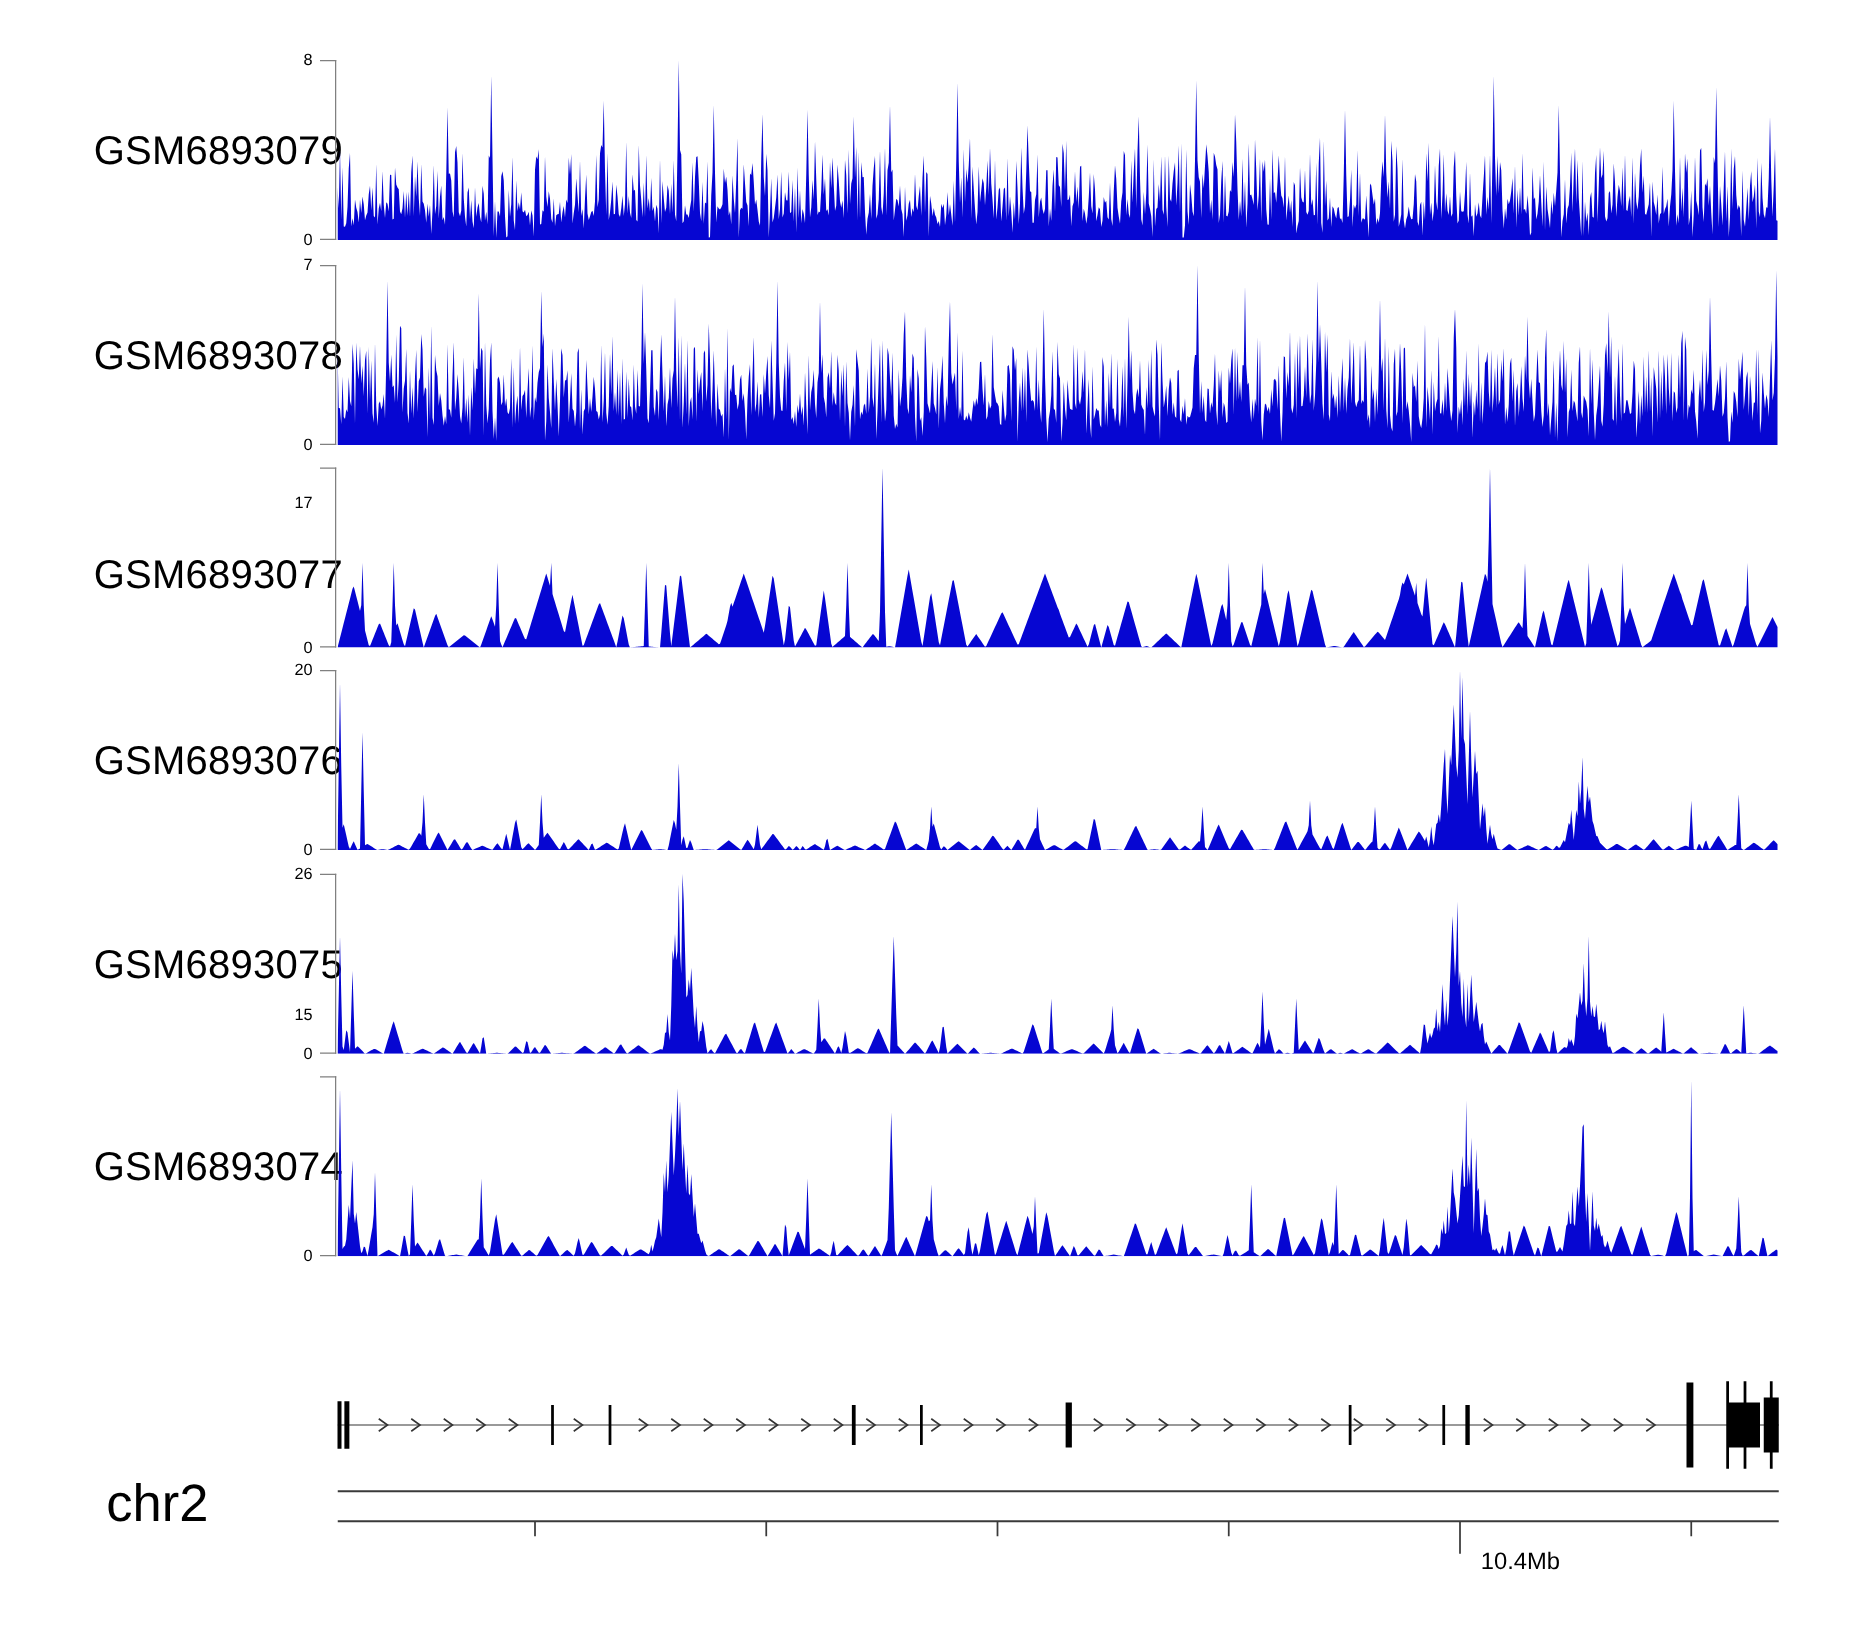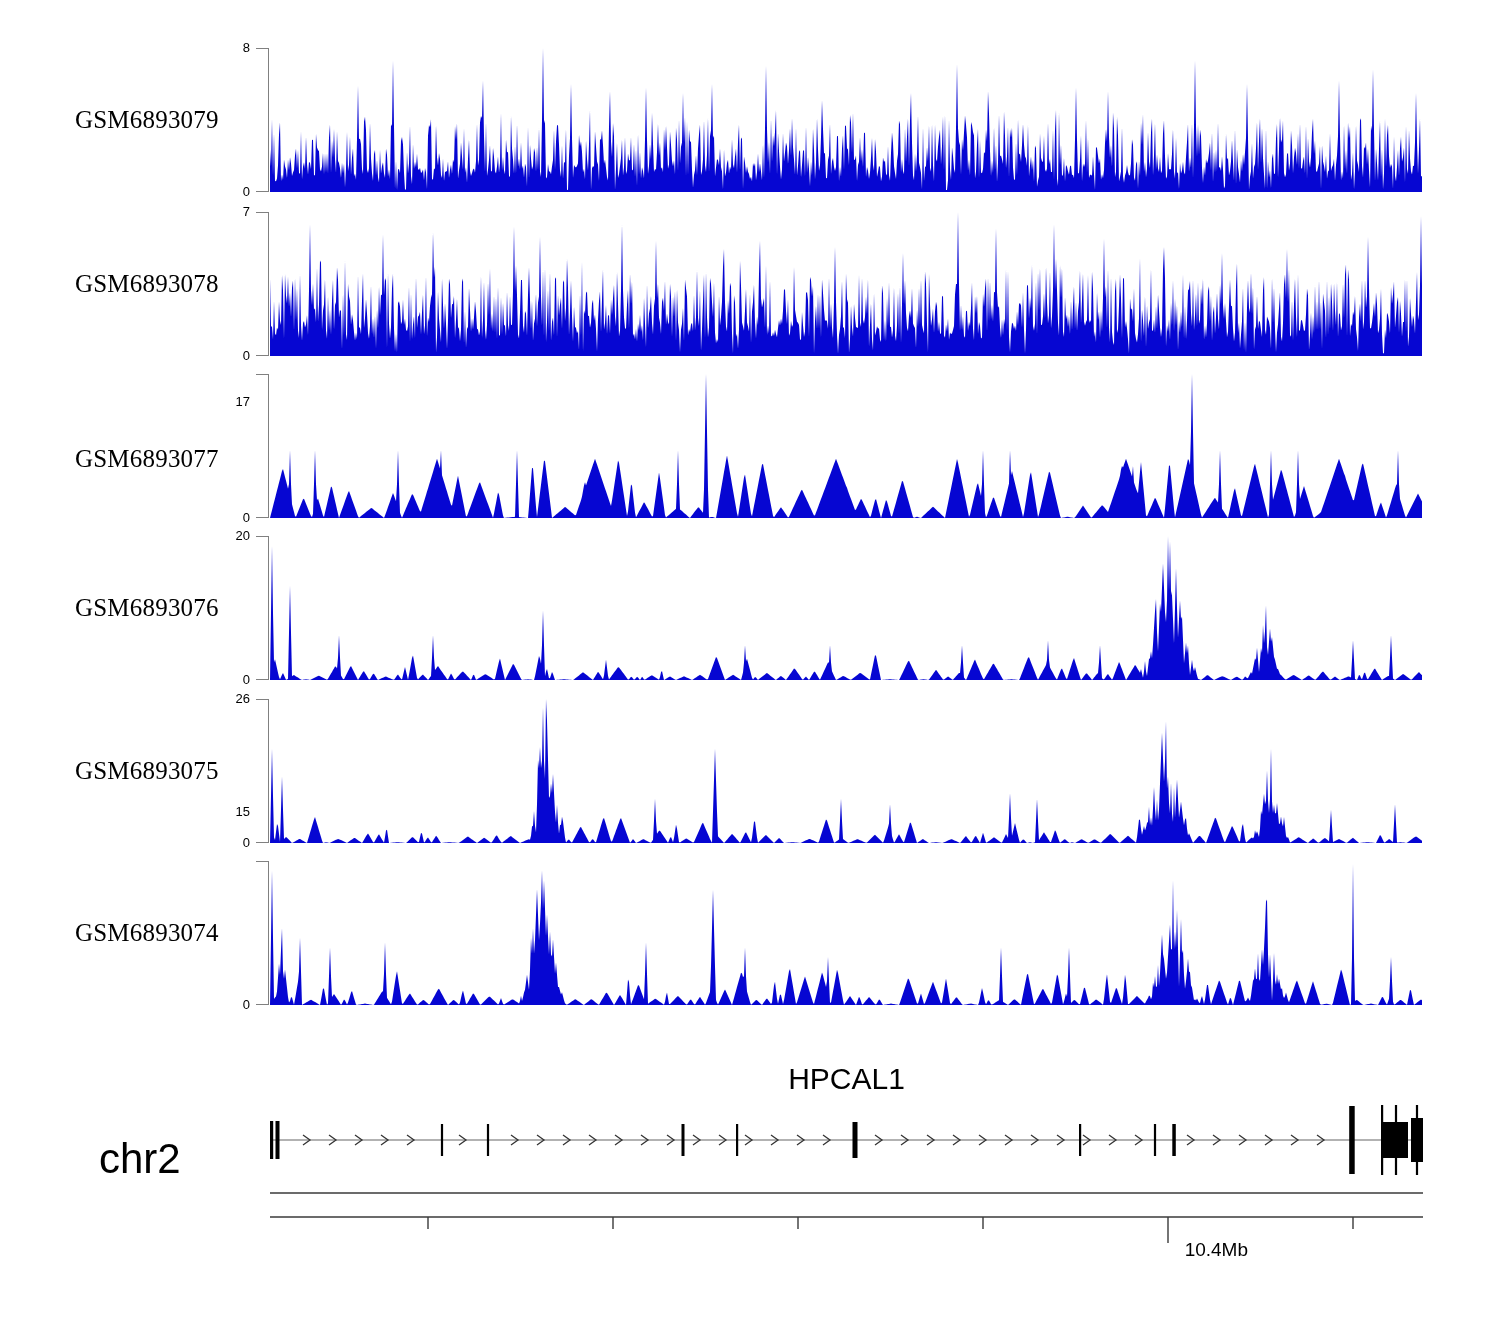--- a/index.html
+++ b/index.html
@@ -1,19 +1,19 @@
 <!DOCTYPE html>
 <html><head>
 <meta charset="utf-8">
 <style>
   html,body{margin:0;padding:0;background:#fff;}
   .stage{position:relative;width:1500px;height:1320px;background:#ffffff;
          font-family:"Liberation Sans",sans-serif;color:#000;overflow:hidden;}
   .abs{position:absolute;}
-  .gsm-label{font-size:25px;line-height:30px;letter-spacing:0.2px;font-family:Liberation Serif, serif;}
+  .gsm-label{font-size:32px;line-height:30px;letter-spacing:0.2px;}
   .ynum{font-size:13px;line-height:16px;width:52px;text-align:right;}
   .axis-vline{width:1px;background:#808080;}
   .axis-tick{height:1px;background:#808080;}
   .gene-title{width:1153px;text-align:center;font-size:30px;line-height:34px;}
   .chrom-label{font-size:42px;line-height:46px;}
   .ruler-tick-label{width:160px;text-align:right;font-size:19px;line-height:24px;}
 </style>
 </head>
 <body>
 
@@ -68,21 +68,20 @@
       <div class="abs axis-vline" style="left: 268px; top: 861px; height: 144px;"></div>
       <div class="abs axis-tick" style="left: 256px; top: 861px; width: 13px;"></div>
       <div class="abs axis-tick" style="left: 256px; top: 1004px; width: 13px;"></div>
       <div class="abs ynum" style="left: 198px; top: 804px;">15</div>
       <div class="abs ynum" style="left: 198px; top: 997px;">0</div>
       <svg width="1153" height="144" class="abs" style="left: 270px; top: 861px;">
         <path d="M0,144L0,144.0L1,76.8L2,9.6L3,76.8L4,138.1L5,136.4L6,135.6L7,130.6L8,116.7L9,102.7L10,114.0L11,89.5L12,67.2L13,109.9L14,117.7L15,108.5L16,117.7L17,126.8L18,136.0L19,141.5L20,140.0L21,136.3L22,136.5L23,140.2L24,143.8L25,138.3L26,132.4L27,126.4L28,120.8L29,110.4L30,76.8L31,110.4L32,143.9L33,143.3L34,142.8L35,142.2L36,141.6L37,141.0L38,140.4L39,139.8L40,139.3L41,138.7L42,139.3L43,139.9L44,140.5L45,141.0L46,141.6L47,142.2L48,142.8L49,143.4L50,144.0L51,138.8L52,133.2L53,127.6L54,127.8L55,133.4L56,139.0L57,143.8L58,142.3L59,115.2L60,86.4L61,115.2L62,136.1L63,134.5L64,133.0L65,134.4L66,136.0L67,137.5L68,139.1L69,140.6L70,142.2L71,143.7L72,142.4L73,140.5L74,138.5L75,139.6L76,141.5L77,143.4L78,141.6L79,138.2L80,134.9L81,131.5L82,130.1L83,133.5L84,136.9L85,140.3L86,143.6L87,143.9L88,143.7L89,143.5L90,143.4L91,143.2L92,143.0L93,142.9L94,142.7L95,142.6L96,142.7L97,142.9L98,143.1L99,143.2L100,143.4L101,143.5L102,143.7L103,143.9L104,143.7L105,142.1L106,140.4L107,138.8L108,137.2L109,135.5L110,133.9L111,132.3L112,130.7L113,130.3L114,112.8L115,81.6L116,112.8L117,136.8L118,138.4L119,140.0L120,141.7L121,143.3L122,140.4L123,134.0L124,127.6L125,121.1L126,114.7L127,110.3L128,116.7L129,123.2L130,129.6L131,136.0L132,142.5L133,142.8L134,141.3L135,139.7L136,138.1L137,136.6L138,135.0L139,133.4L140,132.6L141,134.1L142,135.7L143,137.3L144,138.8L145,140.4L146,142.0L147,143.5L148,143.4L149,142.5L150,141.6L151,140.8L152,139.9L153,139.0L154,139.2L155,140.1L156,141.0L157,141.8L158,142.7L159,143.6L160,143.0L161,141.2L162,139.4L163,137.6L164,135.8L165,134.0L166,132.1L167,130.3L168,128.5L169,127.8L170,129.6L171,131.4L172,133.2L173,135.1L174,136.9L175,138.7L176,140.5L177,142.3L178,143.9L179,143.0L180,142.1L181,141.2L182,140.2L183,139.3L184,139.0L185,139.9L186,140.8L187,141.7L188,142.7L189,143.6L190,141.5L191,137.1L192,132.6L193,129.4L194,133.8L195,138.3L196,142.7L197,142.8L198,141.1L199,139.4L200,137.6L201,135.9L202,134.2L203,132.5L204,133.1L205,134.8L206,136.5L207,138.2L208,139.9L209,141.7L210,143.4L211,143.4L212,142.4L213,141.5L214,140.5L215,139.5L216,138.6L217,137.6L218,136.6L219,135.7L220,135.8L221,136.7L222,137.7L223,138.7L224,139.6L225,140.6L226,141.6L227,142.5L228,143.5L229,142.6L230,139.7L231,137.0L232,139.9L233,142.8L234,143.6L235,143.0L236,142.3L237,141.7L238,141.0L239,140.4L240,139.8L241,139.1L242,138.5L243,138.5L244,139.1L245,139.8L246,140.4L247,141.1L248,141.7L249,142.4L250,140.1L251,134.8L252,140.1L253,136.3L254,131.5L255,128.8L256,121.3L257,113.8L258,121.3L259,128.8L260,108.8L261,77.1L262,92.7L263,67.4L264,92.7L265,79.3L266,53.8L267,28.3L268,53.8L269,79.3L270,62.6L271,41.6L272,9.6L273,47.9L274,19.4L275,47.9L276,75.0L277,53.6L278,75.0L279,93.6L280,70.4L281,93.6L282,95.4L283,78.2L284,95.4L285,112.6L286,101.5L287,113.8L288,126.0L289,125.9L290,129.7L291,133.5L292,131.3L293,135.2L294,139.2L295,142.3L296,143.3L297,143.8L298,143.1L299,142.4L300,141.7L301,141.0L302,140.3L303,139.7L304,139.0L305,138.3L306,138.6L307,139.3L308,139.9L309,140.6L310,141.3L311,142.0L312,142.7L313,143.4L314,143.9L315,143.1L316,142.3L317,141.5L318,140.7L319,139.9L320,139.1L321,138.3L322,138.5L323,139.3L324,140.1L325,140.9L326,141.7L327,142.5L328,143.3L329,143.8L330,142.1L331,140.3L332,138.6L333,136.9L334,135.2L335,133.5L336,131.8L337,131.9L338,133.6L339,135.3L340,137.0L341,138.7L342,140.5L343,142.2L344,143.9L345,142.4L346,140.7L347,139.0L348,137.3L349,135.6L350,133.9L351,135.4L352,137.1L353,138.8L354,140.5L355,142.2L356,143.9L357,131.7L358,118.5L359,120.9L360,134.1L361,143.3L362,140.6L363,137.9L364,135.2L365,132.5L366,129.8L367,127.1L368,124.3L369,124.6L370,127.3L371,130.0L372,132.8L373,135.5L374,138.2L375,112.8L376,81.6L377,112.8L378,142.7L379,142.0L380,141.3L381,140.6L382,139.9L383,139.2L384,138.5L385,137.8L386,138.1L387,138.8L388,139.5L389,140.2L390,140.9L391,141.6L392,142.3L393,143.0L394,143.7L395,140.8L396,135.1L397,131.6L398,137.3L399,143.0L400,143.1L401,142.1L402,141.0L403,139.9L404,138.9L405,137.8L406,136.8L407,135.7L408,134.9L409,135.9L410,137.0L411,138.0L412,139.1L413,140.2L414,141.2L415,142.3L416,143.3L417,143.4L418,141.9L419,140.4L420,138.9L421,138.5L422,140.0L423,141.5L424,143.0L425,143.5L426,141.9L427,140.3L428,138.8L429,137.2L430,135.8L431,137.4L432,138.9L433,140.5L434,142.1L435,143.7L436,141.9L437,139.2L438,136.5L439,133.8L440,131.0L441,105.6L442,67.2L443,28.8L444,67.2L445,105.6L446,139.0L447,141.7L448,143.6L449,141.4L450,139.2L451,137.0L452,134.7L453,132.5L454,130.3L455,128.4L456,130.6L457,132.8L458,135.1L459,137.3L460,139.5L461,141.7L462,144.0L463,140.5L464,136.9L465,133.3L466,129.7L467,126.1L468,122.5L469,118.9L470,115.4L471,111.8L472,112.4L473,116.0L474,115.2L475,86.4L476,115.2L477,130.4L478,134.0L479,137.5L480,141.1L481,143.8L482,142.9L483,141.9L484,141.0L485,140.0L486,139.1L487,139.3L488,140.3L489,141.2L490,142.2L491,143.1L492,143.9L493,142.5L494,141.1L495,139.7L496,138.3L497,137.5L498,138.8L499,140.2L500,141.6L501,143.0L502,141.5L503,133.0L504,124.5L505,120.8L506,129.3L507,137.8L508,142.8L509,138.2L510,133.6L511,133.9L512,138.5L513,143.1L514,139.3L515,133.5L516,127.7L517,121.9L518,116.0L519,110.2L520,108.1L521,114.0L522,119.8L523,125.6L524,131.4L525,137.3L526,143.1L527,141.3L528,138.0L529,134.8L530,131.5L531,128.3L532,125.0L533,121.7L534,118.5L535,115.5L536,118.8L537,122.0L538,125.3L539,128.5L540,131.8L541,135.0L542,138.3L543,141.5L544,143.1L545,139.1L546,135.2L547,131.3L548,127.3L549,123.4L550,119.4L551,115.5L552,111.6L553,114.2L554,118.2L555,122.1L556,126.1L557,120.0L558,96.0L559,120.0L560,141.8L561,141.6L562,136.1L563,130.6L564,125.2L565,119.7L566,114.2L567,108.8L568,112.0L569,117.4L570,122.9L571,128.4L572,133.8L573,139.3L574,143.8L575,142.3L576,140.9L577,139.4L578,137.9L579,136.4L580,135.1L581,136.6L582,138.0L583,139.5L584,141.0L585,142.4L586,143.9L587,141.3L588,138.5L589,135.7L590,137.5L591,140.3L592,143.2L593,143.2L594,142.0L595,140.8L596,139.6L597,138.4L598,137.2L599,136.0L600,137.1L601,138.3L602,139.5L603,140.7L604,141.9L605,143.1L606,143.5L607,141.9L608,140.2L609,138.6L610,139.0L611,140.7L612,142.4L613,144.0L614,143.8L615,143.6L616,143.5L617,143.3L618,143.1L619,142.9L620,142.7L621,142.6L622,142.7L623,142.9L624,143.1L625,143.3L626,143.4L627,143.6L628,143.8L629,144.0L630,141.4L631,138.4L632,135.4L633,132.4L634,129.4L635,126.5L636,123.5L637,120.5L638,117.5L639,118.5L640,121.5L641,124.4L642,127.4L643,130.4L644,133.4L645,136.4L646,139.4L647,142.4L648,142.4L649,139.0L650,135.6L651,132.6L652,136.1L653,139.5L654,142.9L655,142.1L656,139.4L657,136.7L658,134.0L659,131.3L660,128.6L661,125.9L662,123.2L663,120.7L664,123.5L665,126.2L666,128.9L667,131.6L668,134.3L669,137.0L670,139.7L671,142.4L672,141.6L673,135.5L674,129.4L675,123.3L676,117.5L677,123.6L678,129.6L679,135.7L680,141.8L681,143.2L682,141.8L683,140.5L684,139.2L685,137.8L686,136.5L687,136.6L688,138.0L689,139.3L690,140.6L691,141.9L692,143.3L693,143.9L694,143.7L695,143.6L696,143.4L697,143.2L698,143.0L699,142.8L700,142.7L701,142.6L702,142.8L703,143.0L704,143.2L705,143.4L706,143.5L707,143.7L708,143.9L709,141.6L710,136.7L711,131.8L712,127.0L713,131.2L714,136.1L715,141.0L716,143.3L717,141.4L718,139.6L719,139.5L720,141.3L721,143.2L722,143.6L723,143.0L724,142.4L725,141.7L726,141.1L727,140.5L728,139.8L729,139.2L730,115.2L731,86.4L732,115.2L733,140.8L734,141.4L735,142.1L736,142.7L737,143.3L738,144.0L739,143.1L740,142.2L741,141.2L742,140.3L743,139.3L744,138.4L745,138.4L746,139.4L747,140.3L748,141.2L749,142.2L750,143.1L751,143.7L752,138.6L753,133.6L754,128.6L755,123.6L756,118.6L757,113.6L758,113.1L759,118.1L760,123.1L761,128.1L762,133.2L763,138.2L764,143.2L765,142.4L766,140.5L767,138.6L768,136.7L769,134.8L770,132.9L771,131.0L772,129.1L773,127.7L774,129.6L775,131.5L776,133.4L777,135.3L778,137.2L779,139.1L780,141.0L781,142.9L782,141.6L783,136.0L784,130.4L785,124.8L786,119.2L787,113.6L788,115.3L789,120.9L790,126.5L791,132.1L792,137.6L793,143.2L794,140.5L795,136.5L796,132.5L797,135.6L798,115.2L799,86.4L800,115.2L801,142.1L802,141.1L803,140.0L804,139.0L805,139.2L806,140.2L807,141.2L808,142.2L809,143.3L810,142.9L811,138.9L812,134.9L813,130.8L814,126.8L815,127.0L816,131.0L817,135.0L818,139.0L819,143.1L820,143.4L821,142.6L822,141.8L823,141.0L824,140.2L825,139.3L826,138.5L827,138.9L828,139.7L829,140.5L830,141.3L831,142.1L832,142.9L833,143.7L834,138.0L835,128.9L836,119.7L837,113.2L838,122.4L839,131.5L840,140.7L841,142.1L842,139.1L843,136.1L844,133.0L845,130.0L846,127.0L847,127.8L848,130.9L849,133.9L850,136.9L851,139.9L852,142.9L853,136.7L854,125.2L855,113.7L856,120.2L857,131.7L858,143.1L859,143.0L860,142.0L861,141.0L862,140.0L863,138.9L864,137.9L865,136.9L866,135.8L867,134.9L868,135.9L869,137.0L870,138.0L871,139.0L872,140.0L873,141.1L874,142.1L875,142.4L876,140.6L877,138.7L878,136.9L879,134.5L880,135.2L881,138.3L882,135.4L883,121.6L884,126.3L885,115.1L886,126.3L887,125.1L888,104.1L889,125.1L890,112.2L891,92.9L892,73.6L893,92.9L894,98.0L895,107.9L896,117.7L897,111.4L898,95.8L899,80.1L900,63.5L901,88.0L902,88.5L903,19.2L904,88.5L905,70.6L906,87.2L907,48.9L908,87.2L909,125.5L910,92.2L911,57.9L912,92.2L913,89.1L914,113.7L915,127.7L916,119.9L917,110.6L918,97.5L919,110.6L920,111.2L921,124.2L922,126.5L923,133.0L924,139.2L925,138.3L926,139.5L927,137.4L928,139.5L929,141.6L930,141.9L931,137.8L932,134.9L933,139.0L934,143.1L935,138.5L936,131.3L937,124.1L938,124.1L939,131.3L940,138.5L941,143.3L942,140.3L943,137.3L944,134.3L945,131.3L946,128.4L947,125.4L948,122.4L949,119.4L950,120.7L951,123.7L952,126.7L953,129.7L954,132.7L955,135.6L956,138.6L957,141.6L958,143.4L959,140.2L960,137.0L961,137.5L962,140.7L963,143.9L964,140.1L965,136.0L966,131.9L967,127.8L968,123.8L969,119.7L970,119.9L971,124.0L972,128.1L973,132.2L974,136.2L975,140.3L976,140.1L977,138.4L978,136.6L979,138.4L980,140.1L981,134.4L982,127.1L983,119.8L984,118.1L985,107.2L986,118.1L987,117.7L988,92.2L989,117.7L990,120.0L991,104.0L992,88.1L993,104.0L994,87.7L995,66.7L996,40.6L997,38.4L998,92.8L999,116.5L1000,93.3L1001,116.5L1002,139.7L1003,119.3L1004,92.0L1005,119.3L1006,123.8L1007,113.0L1008,123.0L1009,117.7L1010,123.0L1011,128.4L1012,127.0L1013,134.4L1014,137.0L1015,135.3L1016,131.6L1017,135.3L1018,139.1L1019,141.2L1020,138.4L1021,135.5L1022,132.7L1023,129.8L1024,127.0L1025,124.1L1026,121.2L1027,119.5L1028,122.3L1029,125.2L1030,128.0L1031,130.9L1032,133.8L1033,136.6L1034,139.5L1035,142.3L1036,142.7L1037,139.5L1038,136.2L1039,133.0L1040,129.8L1041,126.5L1042,123.3L1043,120.2L1044,123.4L1045,126.7L1046,129.9L1047,133.1L1048,136.4L1049,139.6L1050,142.8L1051,143.8L1052,143.6L1053,143.4L1054,143.1L1055,142.9L1056,142.7L1057,142.7L1058,142.9L1059,143.2L1060,143.4L1061,143.7L1062,143.9L1063,141.7L1064,137.5L1065,133.4L1066,129.3L1067,125.1L1068,121.0L1069,116.9L1070,112.7L1071,108.6L1072,111.0L1073,115.1L1074,119.3L1075,123.4L1076,127.5L1077,131.7L1078,135.8L1079,139.9L1080,144.0L1081,143.2L1082,97.0L1083,2.9L1084,97.0L1085,140.0L1086,139.2L1087,139.0L1088,139.8L1089,140.6L1090,141.4L1091,142.2L1092,143.0L1093,143.8L1094,143.9L1095,143.7L1096,143.5L1097,143.3L1098,143.1L1099,142.9L1100,142.7L1101,142.6L1102,142.8L1103,143.0L1104,143.2L1105,143.4L1106,143.6L1107,143.8L1108,143.9L1109,141.9L1110,139.9L1111,137.9L1112,135.9L1113,136.2L1114,138.2L1115,140.3L1116,142.3L1117,143.6L1118,140.7L1119,137.8L1120,120.0L1121,96.0L1122,120.0L1123,140.5L1124,143.4L1125,143.3L1126,142.5L1127,141.6L1128,140.8L1129,139.9L1130,139.1L1131,138.9L1132,139.8L1133,140.6L1134,141.5L1135,142.3L1136,143.1L1137,144.0L1138,139.0L1139,134.1L1140,129.1L1141,129.6L1142,134.6L1143,139.6L1144,143.9L1145,143.1L1146,142.4L1147,141.6L1148,140.8L1149,140.1L1150,139.3L1151,138.5L1152,139.3L1152,144Z" fill="#0606D2" stroke="none"></path>
       </svg>
     </div>
 
-  <div class="abs gene-title" style="left:270px;top:1062px;">HPCAL1</div>
 
   <svg id="gene-svg" class="abs" style="left:270px;top:1098px;" width="1170" height="88">
       <line x1="0" y1="42" x2="1153" y2="42" stroke="#999999" stroke-width="1.6"></line>
       <path d="M33,37 L40,42 L33,47" fill="none" stroke="#333333" stroke-width="1.3"></path>
       <path d="M59,37 L66,42 L59,47" fill="none" stroke="#333333" stroke-width="1.3"></path>
       <path d="M85,37 L92,42 L85,47" fill="none" stroke="#333333" stroke-width="1.3"></path>
       <path d="M111,37 L118,42 L111,47" fill="none" stroke="#333333" stroke-width="1.3"></path>
       <path d="M137,37 L144,42 L137,47" fill="none" stroke="#333333" stroke-width="1.3"></path>
       <path d="M189,37 L196,42 L189,47" fill="none" stroke="#333333" stroke-width="1.3"></path>
       <path d="M241,37 L248,42 L241,47" fill="none" stroke="#333333" stroke-width="1.3"></path>
@@ -126,21 +125,21 @@
       <rect x="883.9" y="26" width="2.2" height="32" fill="#000000"></rect>
       <rect x="902.3" y="26" width="3.5" height="32" fill="#000000"></rect>
       <rect x="1079.2" y="8" width="5.5" height="68" fill="#000000"></rect>
       <rect x="1111.0" y="7" width="2.2" height="70" fill="#000000"></rect>
       <rect x="1124.9" y="7" width="2.2" height="70" fill="#000000"></rect>
       <rect x="1145.9" y="7" width="2.2" height="70" fill="#000000"></rect>
       <rect x="1112.1" y="24" width="25.9" height="36" fill="#000000"></rect>
       <rect x="1141.0" y="20" width="12.0" height="44" fill="#000000"></rect>
     </svg>
 
-  <div class="abs chrom-label" style="left:85px;top:1136px;margin-left:14px;">chr2</div>
+  <div class="abs chrom-label" style="left:85px;top:1180px;">chr2</div>
 
   <svg id="ruler-svg" class="abs" style="left:270px;top:1185px;" width="1170" height="80">
       <line x1="0" y1="8" x2="1153" y2="8" stroke="#3a3a3a" stroke-width="1.6"></line>
       <line x1="0" y1="32" x2="1153" y2="32" stroke="#3a3a3a" stroke-width="1.6"></line>
       <line x1="158" y1="32" x2="158" y2="44" stroke="#3a3a3a" stroke-width="1.4"></line>
       <line x1="343" y1="32" x2="343" y2="44" stroke="#3a3a3a" stroke-width="1.4"></line>
       <line x1="528" y1="32" x2="528" y2="44" stroke="#3a3a3a" stroke-width="1.4"></line>
       <line x1="713" y1="32" x2="713" y2="44" stroke="#3a3a3a" stroke-width="1.4"></line>
       <line x1="898" y1="32" x2="898" y2="58" stroke="#3a3a3a" stroke-width="1.4"></line>
       <line x1="1083" y1="32" x2="1083" y2="44" stroke="#3a3a3a" stroke-width="1.4"></line>

